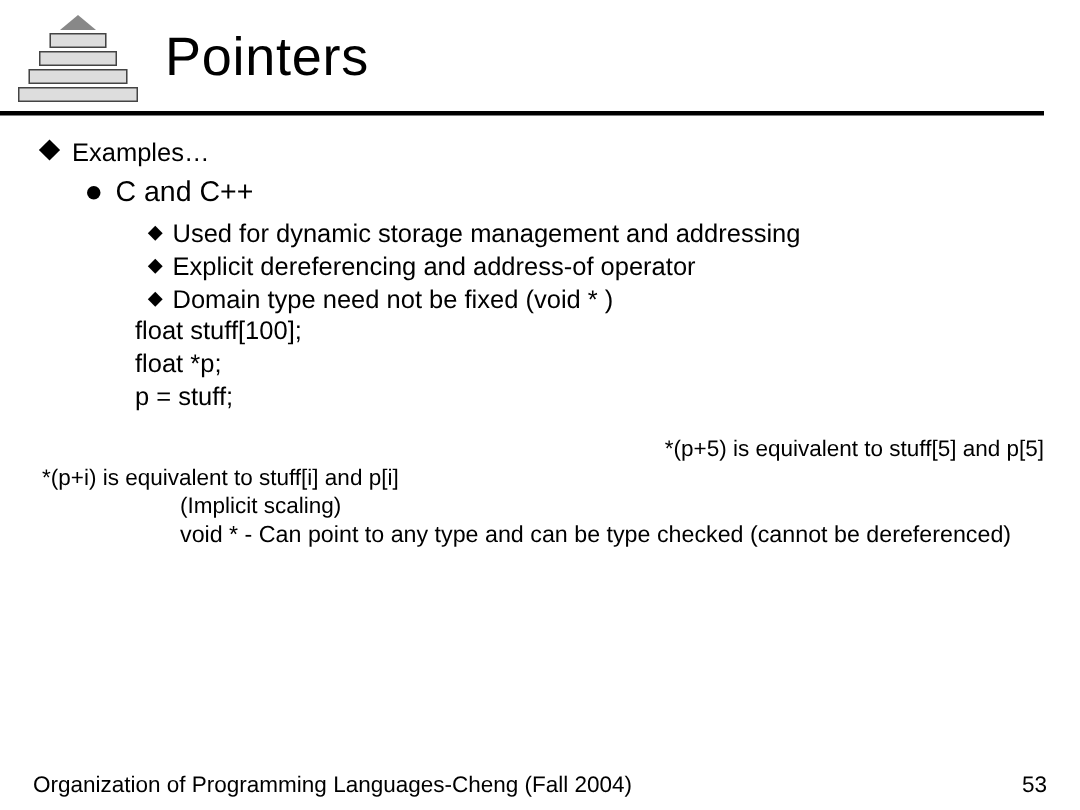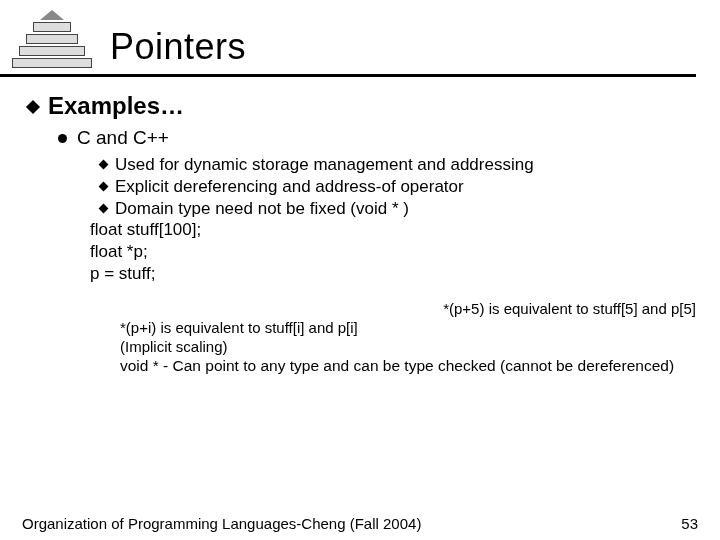--- a/index.html
+++ b/index.html
@@ -8,21 +8,21 @@
     font-family: Arial, Helvetica, sans-serif;
     width: 720px;
     height: 540px;
     background: #fff;
     color: #000;
     position: relative;
     padding: 0;
   }
   .header {
     display: flex;
-    align-items: flex-end;
+    align-items: center;
     padding: 8px 0 0 8px;
   }
   .pyramid {
     width: 88px;
     height: 64px;
     flex-shrink: 0;
     position: relative;
   }
   .pyramid .layer {
     position: absolute;
@@ -85,21 +85,21 @@
   }
   .smalldiamond {
     display: inline-block;
     width: 7px; height: 7px;
     background: #000;
     transform: rotate(45deg);
     margin-right: 8px;
     position: relative;
     top: -2px;
   }
-  .lvl1 { margin-left: 0; margin-bottom: 4px; font-size: 24px; font-weight: bold; }
+  .lvl1 { margin-left: 0; margin-bottom: 4px; font-size: 17px; }
   .lvl2 { margin-left: 30px; margin-bottom: 4px; font-size: 19px; }
   .lvl3 { margin-left: 72px; font-size: 17px; }
   .codeblock { margin-left: 62px; font-size: 17px; }
   .noteblock { margin-left: 68px; font-size: 15px; margin-top: 14px; text-align: right; }
   .voidblock { margin-left: 92px; font-size: 15.5px; margin-top: 0; padding-left:40px; text-indent:-40px; max-width:580px;}
   .footer {
     position: absolute;
     bottom: 8px;
     left: 22px;
     right: 22px;
@@ -142,21 +142,21 @@
   </div>
   <div class="lvl3">
     <span class="smalldiamond"></span><span>Domain type need not be fixed (void * )</span>
   </div>
 
   <div class="codeblock">float stuff[100];</div>
   <div class="codeblock">float *p;</div>
   <div class="codeblock">p = stuff;</div>
 
   <div class="noteblock">*(p+5) is equivalent to stuff[5] and  p[5]</div>
-  <div style="margin-left:92px;font-size:15px;">*(p+i) is equivalent to stuff[i] and  p[i]</div>
+  <div style="font-size:15px;">*(p+i) is equivalent to stuff[i] and  p[i]</div>
   <div style="margin-left:92px;font-size:15px;">(Implicit scaling)</div>
 
   <div class="voidblock">void * - Can point to any type and can be type checked (cannot be dereferenced)</div>
 
 </div>
 
 <div class="footer">
   <span>Organization of Programming Languages-Cheng (Fall 2004)</span>
   <span>53</span>
 </div>

